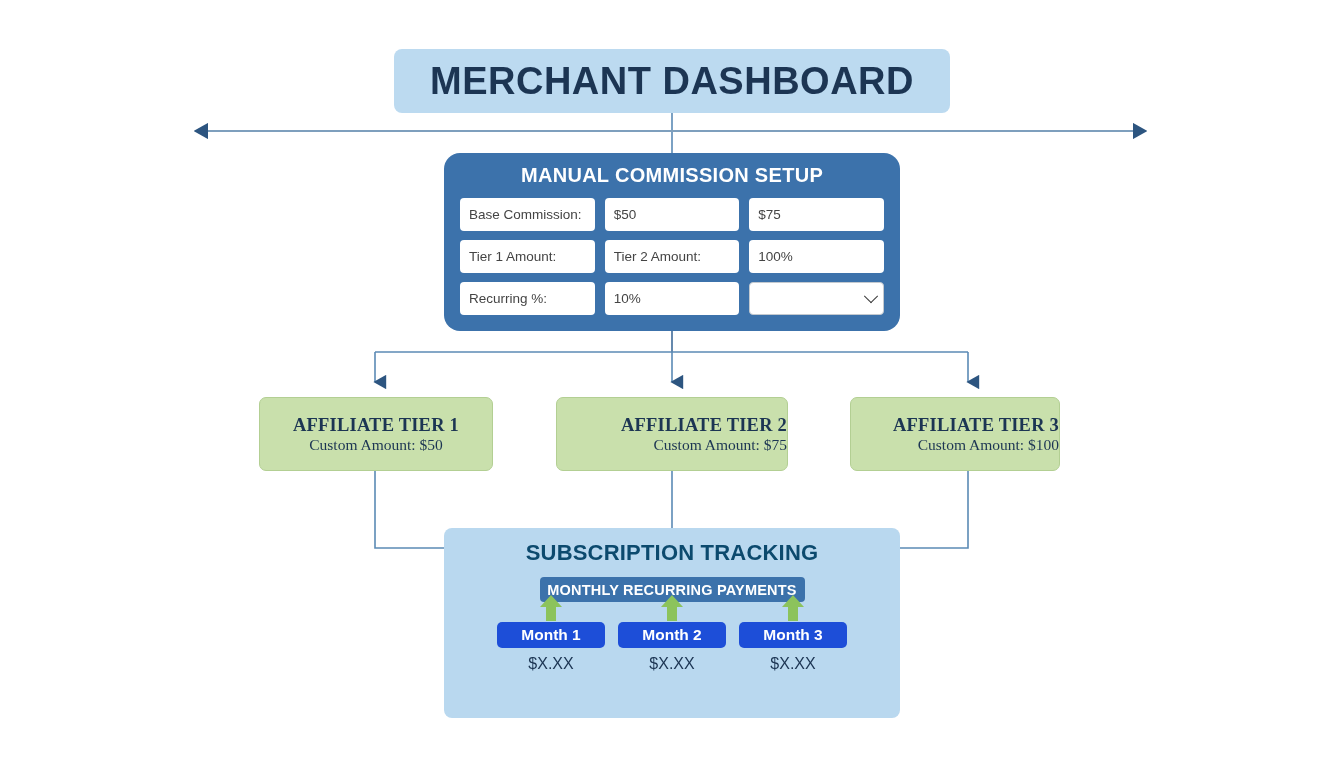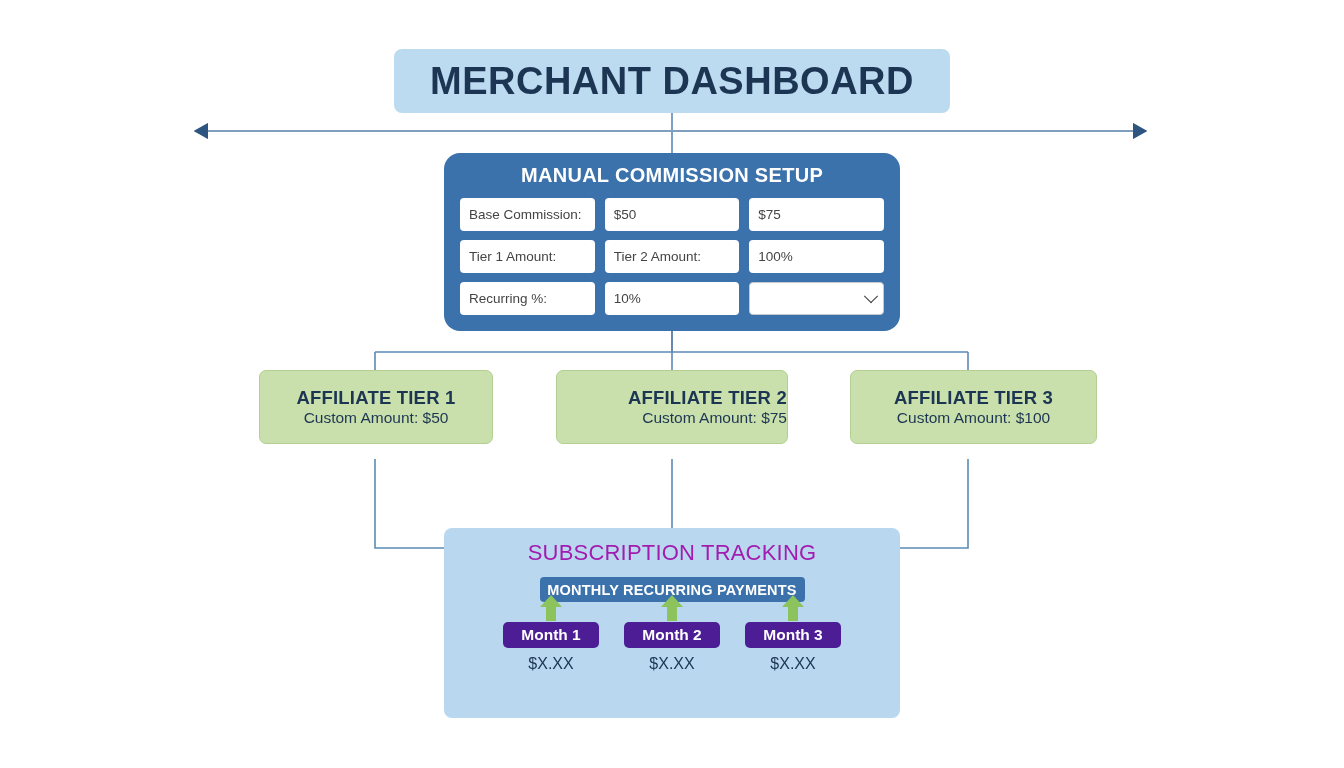--- a/index.html
+++ b/index.html
@@ -94,33 +94,34 @@
     display: inline-block;
     width: 9px;
     height: 9px;
     border-right: 1.6px solid #3a3a3a;
     border-bottom: 1.6px solid #3a3a3a;
     transform: rotate(45deg) translate(-2px,-2px);
   }
 
   
   .tier {
-    top: 370px;
+    top: 397px;
     height: 74px;
     background: #c9e0ac;
     border: 1px solid #b3cf93;
     border-radius: 7px;
     display: flex;
     flex-direction: column;
     align-items: center;
     justify-content: center;
+    font-family: Liberation Serif, serif;
   }
   #tier-1 { left: 259px; width: 234px; }
   #tier-2 { left: 556px; width: 232px; align-items: flex-end; }
-  #tier-3 { left: 850px; width: 247px; }
+  #tier-3 { left: 850px; width: 210px; align-items: flex-end; }
   .tier .tier-title {
     font-size: 18.5px;
     font-weight: bold;
     color: #1c3553;
     letter-spacing: 0.2px;
   }
   .tier .tier-sub {
     font-size: 15.5px;
     color: #1c3553;
   }
@@ -131,22 +132,22 @@
     top: 528px;
     width: 456px;
     height: 190px;
     background: #b9d8ef;
     border-radius: 8px;
   }
   #subscription-panel .panel-title {
     margin-top: 12px;
     text-align: center;
     font-size: 22px;
-    font-weight: normal;
-    color: #a21caf;
+    font-weight: bold;
+    color: #0c4a6e;
     letter-spacing: 0.2px;
   }
   #recurring-badge {
     margin: 11px auto 0 auto;
     width: 265px;
     height: 25px;
     background: #3c72ab;
     border-radius: 4px;
     display: flex;
     align-items: center;
@@ -168,23 +169,23 @@
     align-items: center;
     width: 96px;
   }
   .up-arrow {
     width: 0; height: 0;
     position: relative;
     margin-bottom: 2px;
   }
   .up-arrow svg { display: block; position: absolute; left: -14px; top: -26px; }
   .month-pill {
-    width: 96px;
+    width: 108px;
     height: 26px;
-    background: #4c1d95;
+    background: #1d4ed8;
     border-radius: 5px;
     display: flex;
     align-items: center;
     justify-content: center;
     font-size: 15.5px;
     font-weight: bold;
     color: #ffffff;
   }
   .month-amount {
     margin-top: 7px;

